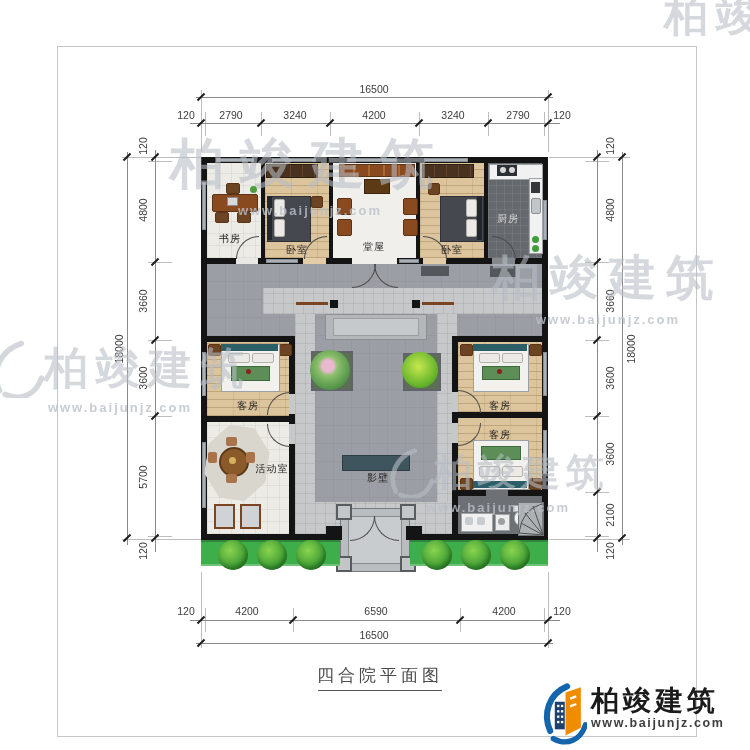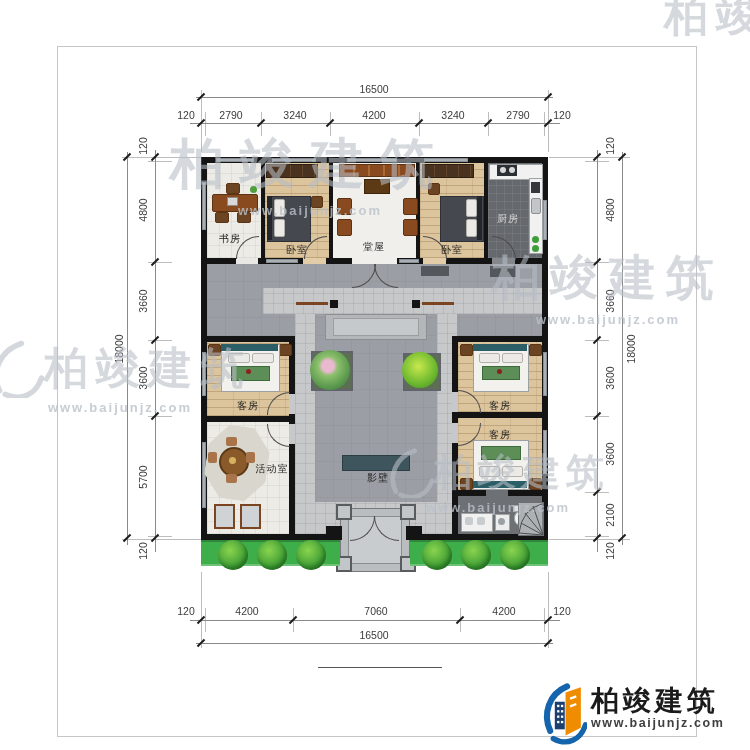--- a/index.html
+++ b/index.html
@@ -83,21 +83,21 @@
   <div class="dline" style="left:190px;top:620px;width:370px;height:1px"></div>
   <div class="dline" style="left:196px;top:643px;width:357px;height:1px"></div>
   <div class="tk" style="left:196px;top:619px"></div>
   <div class="tk" style="left:288px;top:619px"></div>
   <div class="tk" style="left:455px;top:619px"></div>
   <div class="tk" style="left:543px;top:619px"></div>
   <div class="tk" style="left:196px;top:642px"></div>
   <div class="tk" style="left:543px;top:642px"></div>
   <span class="dt" style="left:186px;top:605px">120</span>
   <span class="dt" style="left:247px;top:605px">4200</span>
-  <span class="dt" style="left:376px;top:605px">7060</span>
+  <span class="dt" style="left:376px;top:605px">6590</span>
   <span class="dt" style="left:504px;top:605px">4200</span>
   <span class="dt" style="left:562px;top:605px">120</span>
   <span class="dt" style="left:374px;top:629px">16500</span>
 
   <div class="ext" style="left:122px;top:157px;width:79px;height:1px"></div>
   <div class="ext" style="left:122px;top:539px;width:79px;height:1px"></div>
   <div class="ext" style="left:148px;top:161px;width:24px;height:1px"></div>
   <div class="ext" style="left:148px;top:536px;width:24px;height:1px"></div>
   <div class="ext" style="left:148px;top:262px;width:24px;height:1px"></div>
   <div class="ext" style="left:148px;top:340px;width:24px;height:1px"></div>
@@ -375,20 +375,21 @@
       </svg>
       <div class="wm-chars" style="font-size:38px;letter-spacing:6px">柏竣建筑</div>
     </div>
     <div class="wm-url">www.baijunjz.com</div>
   </div>
   <div class="wm" style="left:664px;top:-14px">
     <div class="wm-chars" style="font-size:44px;letter-spacing:8px">柏竣建筑</div>
   </div>
 
   <div id="title-block">
+    <div id="title-text">四合院平面图</div>
     <div id="title-underline"></div>
   </div>
 
   <div id="logo">
     <svg width="46" height="68" viewBox="0 0 60 88" style="margin-top:14px">
       <path d="M12,66 C2,44 10,18 34,8" stroke="#1565ad" stroke-width="8" fill="none" stroke-linecap="round"></path>
       <path d="M16,76 C34,86 52,78 58,58" stroke="#1565ad" stroke-width="7" fill="none" stroke-linecap="round"></path>
       <polygon points="32,16 52,9 52,62 32,72" fill="#f08c00"></polygon>
       <path d="M38,24 L46,21 M38,34 L46,31" stroke="#ffffff" stroke-width="3" fill="none"></path>
       <rect x="18" y="28" width="13" height="36" fill="#1d3f70"></rect>

